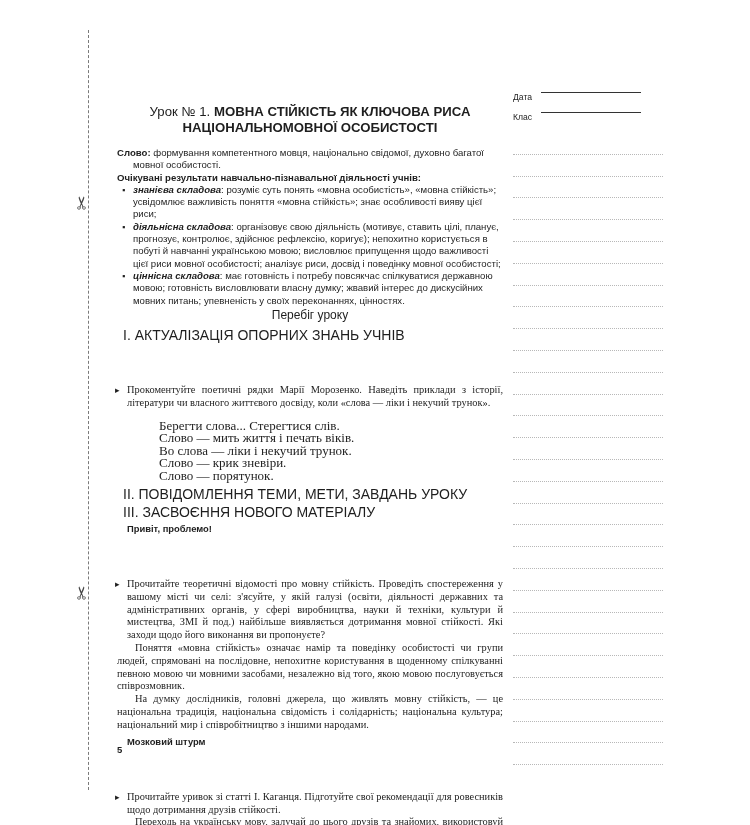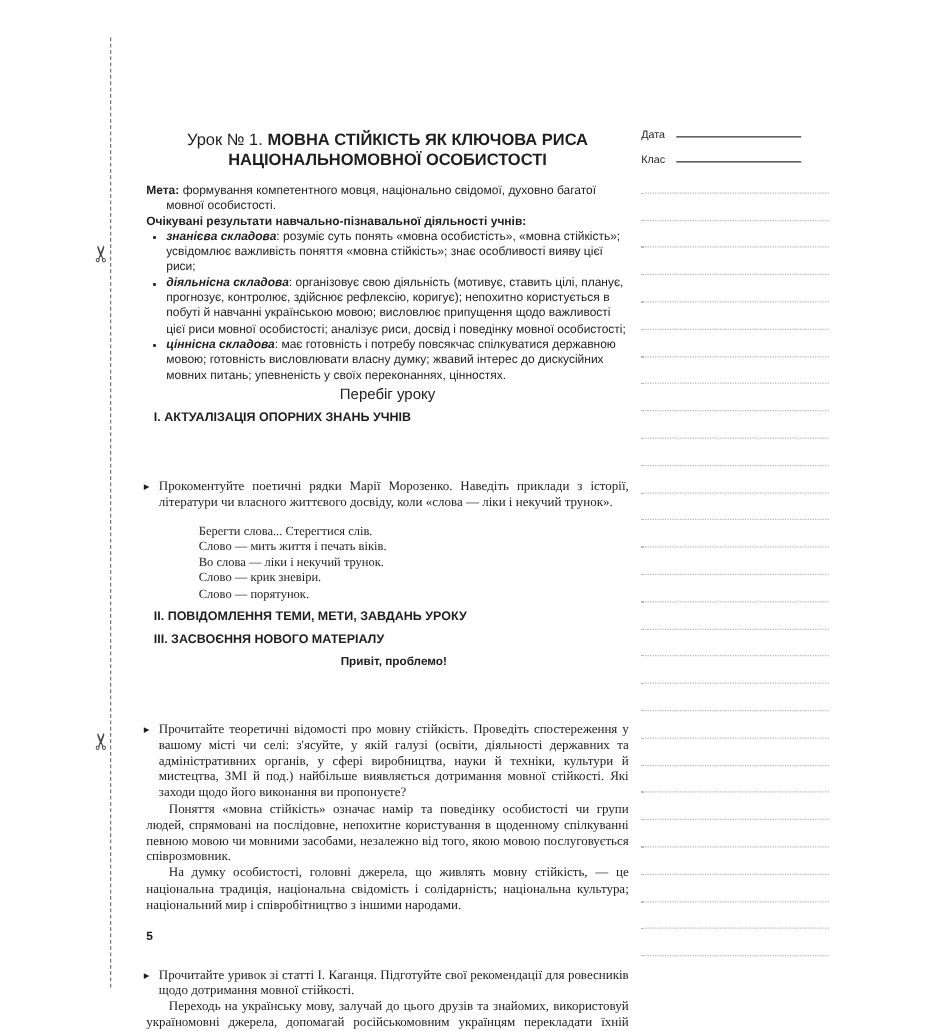--- a/index.html
+++ b/index.html
@@ -10,32 +10,32 @@
   .title { text-align:center; font-size:13.2px; line-height:16px; margin-bottom:11px; }
   .title .b { font-weight:bold; }
   .sans p { margin:0; }
   .hang { padding-left:16px; text-indent:-16px; }
   .bold { font-weight:bold; }
   .ital { font-style:italic; font-weight:bold; }
   ul.sq { list-style:none; margin:0; padding:0 0 0 16px; }
   ul.sq li { position:relative; }
   ul.sq li::before { content:"\25AA"; position:absolute; left:-11px; top:0; font-size:9px; }
   .subtitle { text-align:center; font-size:12px; margin:2px 0 8px; }
-  .h2 { font-weight:bold; font-size:10px; margin:6px 0 3px 6px; }
-  .h3 { font-weight:bold; font-size:9.4px; margin:4px 0 3px 10px;text-align:center; }
+  .h2 { font-weight:normal; font-size:14px; margin:6px 0 3px 6px; }
+  .h3 { font-weight:bold; font-size:9.4px; margin:4px 0 3px 10px; }
   .serif { font-family:"Liberation Serif", serif; font-size:10.4px; line-height:12.8px; text-align:justify;margin-top:43px; }
   .serif p { margin:0; }
   .task { position:relative; padding-left:10px; }
   .task::before { content:"\25B8"; position:absolute; left:-2px; top:0; font-size:9px; font-family:"DejaVu Sans", sans-serif; }
   .ind { text-indent:18px; }
-  .poem { font-family:"Liberation Serif", serif; font-size:10px; line-height:12.4px; margin:10px 0 6px 42px; }
+  .poem { font-family:"Liberation Serif", serif; font-size:13px; line-height:12.4px; margin:10px 0 6px 42px; }
   .poem div { margin:0; }
   .pagenum { position:absolute; left:117px; top:744px; font-family:"Liberation Sans", sans-serif; font-weight:bold; font-size:9.5px; }
   .side { position:absolute; left:513px; top:92px; width:150px; font-family:"Liberation Sans", sans-serif; font-size:8.6px; }
-  .field { display:flex; align-items:flex-end; height:20px; }
+  .field { display:flex; align-items:flex-start; height:20px; }
   .field .lbl { width:28px; }
   .field .line { flex:1; border-bottom:1px solid #333; margin-bottom:2px; margin-right:22px; }
   .dots { position:absolute; left:513px; top:133px; width:150px; }
   .dotline { height:21.8px; border-bottom:1px dotted #b8b8b8; box-sizing:border-box; }
 </style>
 </head>
 <body>
 
 <div class="cutline"></div>
 <div class="scissors" style="top:192px">✂</div>
@@ -43,21 +43,21 @@
 
 <div class="main">
   <div class="title">
     <span>Урок № 1.</span>
     <span class="b">МОВНА СТІЙКІСТЬ ЯК КЛЮЧОВА РИСА</span><br>
     <span class="b">НАЦІОНАЛЬНОМОВНОЇ ОСОБИСТОСТІ</span>
   </div>
 
   <div class="sans">
     <p class="hang">
-      <span class="bold">Мета:</span>
+      <span class="bold">Слово:</span>
       <span>формування компетентного мовця, національно свідомої, духовно багатої мовної особистості.</span>
     </p>
     <p class="bold">Очікувані результати навчально-пізнавальної діяльності учнів:</p>
     <ul class="sq">
       <li><span class="ital">знанієва складова</span><span>: розуміє суть понять «мовна особистість», «мовна стійкість»; усвідомлює важливість поняття «мовна стійкість»; знає особливості вияву цієї риси;</span></li>
       <li><span class="ital">діяльнісна складова</span><span>: організовує свою діяльність (мотивує, ставить цілі, планує, прогнозує, контролює, здійснює рефлексію, коригує); непохитно користується в побуті й навчанні українською мовою; висловлює припущення щодо важливості цієї риси мовної особистості; аналізує риси, досвід і поведінку мовної особистості;</span></li>
       <li><span class="ital">ціннісна складова</span><span>: має готовність і потребу повсякчас спілкуватися державною мовою; готовність висловлювати власну думку; жвавий інтерес до дискусійних мовних питань; упевненість у своїх переконаннях, цінностях.</span></li>
     </ul>
   </div>
 
@@ -74,24 +74,25 @@
     <div>Слово — крик зневіри.</div>
     <div>Слово — порятунок.</div>
   </div>
 
   <div class="h2">ІІ. ПОВІДОМЛЕННЯ ТЕМИ, МЕТИ, ЗАВДАНЬ УРОКУ</div>
   <div class="h2">ІІІ. ЗАСВОЄННЯ НОВОГО МАТЕРІАЛУ</div>
   <div class="h3">Привіт, проблемо!</div>
   <div class="serif">
     <p class="task">Прочитайте теоретичні відомості про мовну стійкість. Проведіть спостереження у вашому місті чи селі: з'ясуйте, у якій галузі (освіти, діяльності державних та адміністративних органів, у сфері виробництва, науки й техніки, культури й мистецтва, ЗМІ й под.) найбільше виявляється дотримання мовної стійкості. Які заходи щодо його виконання ви пропонуєте?</p>
     <p class="ind">Поняття «мовна стійкість» означає намір та поведінку особистості чи групи людей, спрямовані на послідовне, непохитне користування в щоденному спілкуванні певною мовою чи мовними засобами, незалежно від того, якою мовою послуговується співрозмовник.</p>
-    <p class="ind">На думку особистості, головні джерела, що живлять мовну стійкість, — це національна традиція, національна свідомість і солідарність; національна культура; національний мир і співробітництво з іншими народами.</p>
+    <p class="ind">На думку дослідників, головні джерела, що живлять мовну стійкість, — це національна традиція, національна свідомість і солідарність; національна культура; національний мир і співробітництво з іншими народами.</p>
   </div>
+  <div class="h3">Мозковий штурм</div>
   <div class="serif">
-    <p class="task">Прочитайте уривок зі статті І. Каганця. Підготуйте свої рекомендації для ровесників щодо дотримання мовної стійкості.</p>
+    <p class="task">Прочитайте уривок зі статті І. Каганця. Підготуйте свої рекомендації для ровесників щодо дотримання друзів стійкості.</p>
     <p class="ind">Переходь на українську мову, залучай до цього друзів та знайомих, використовуй україномовні джерела, допомагай російськомовним українцям перекладати їхній інформаційний продукт на українську, сприяй їхній практиці розмовної української мови.</p>
     <p class="ind">Спілкування з українцями українською: що може бути природніше і простіше!</p>
   </div>
 </div>
 
 <div class="pagenum">5</div>
 
 <div class="side">
   <div class="field">
     <span class="lbl">Дата</span>

